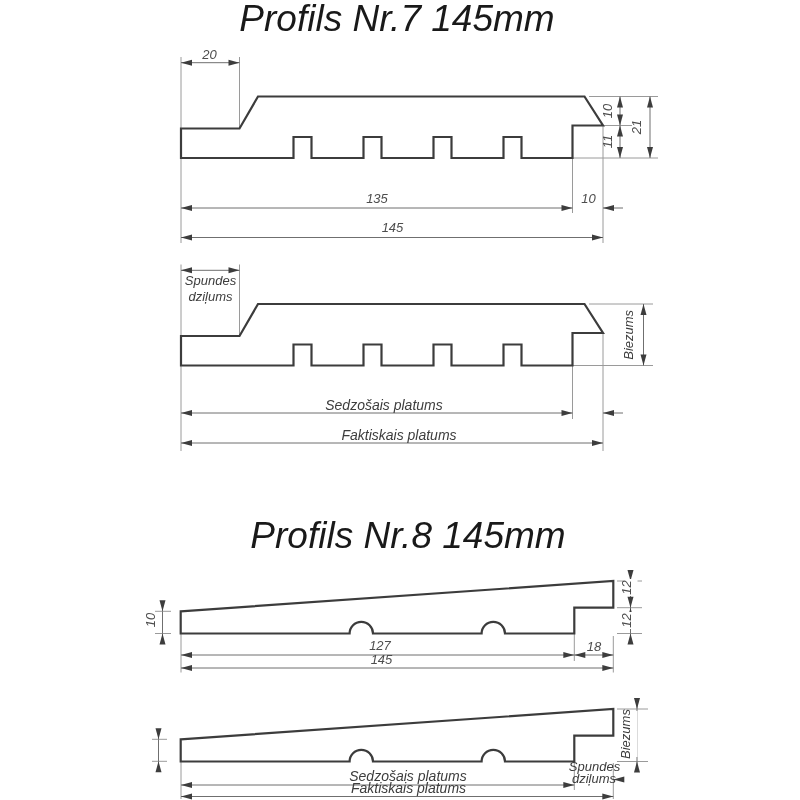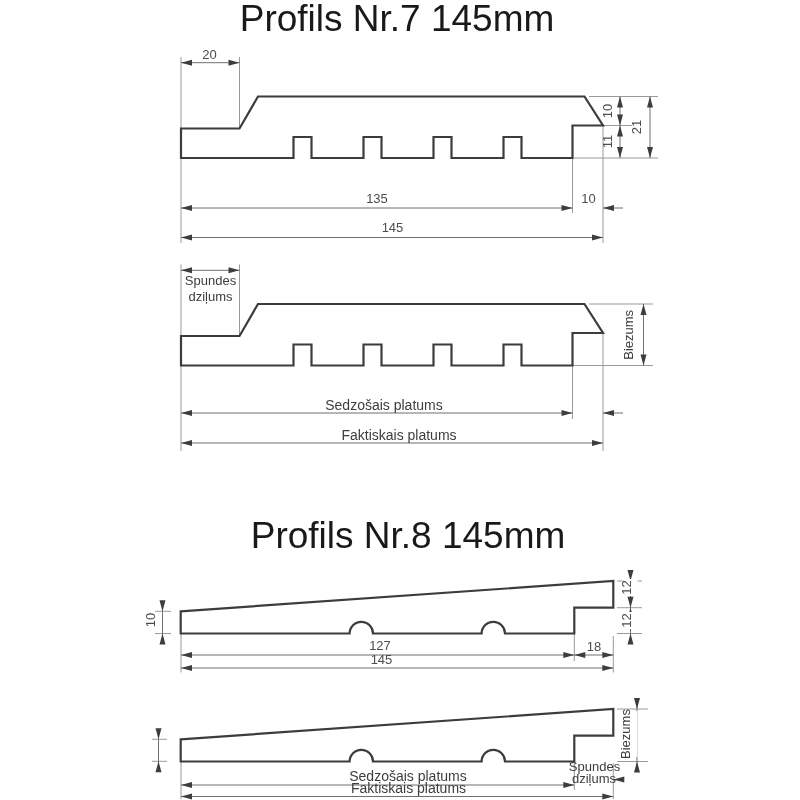--- a/index.html
+++ b/index.html
@@ -1,17 +1,17 @@
 <!DOCTYPE html>
 <html><head>
 <meta charset="utf-8">
 <style>
   html,body{margin:0;padding:0;background:#ffffff;}
   .stage{position:relative;width:800px;height:800px;background:#ffffff;overflow:hidden;
-         font-family:"Liberation Sans",sans-serif;}
+         font-family:"Liberation Sans",sans-serif;font-style:italic;}
   svg{position:absolute;left:0;top:0;}
   text{font-family:"Liberation Sans",sans-serif;fill:#4d4d4d;}
   .title{font-size:37px;fill:#191919;letter-spacing:0px;}
   .dimnum{font-size:13px;fill:#4d4d4d;}
   .dimlabel{font-size:14px;fill:#3d3d3d;}
   .dimlabel-sm{font-size:13px;fill:#3d3d3d;}
   .outline{fill:none;stroke:#3c3c3c;stroke-width:2.2;stroke-linejoin:miter;}
   .ext{stroke:#9a9a9a;stroke-width:1;fill:none;}
   .dim{stroke:#6f6f6f;stroke-width:1;fill:none;}
 </style>

